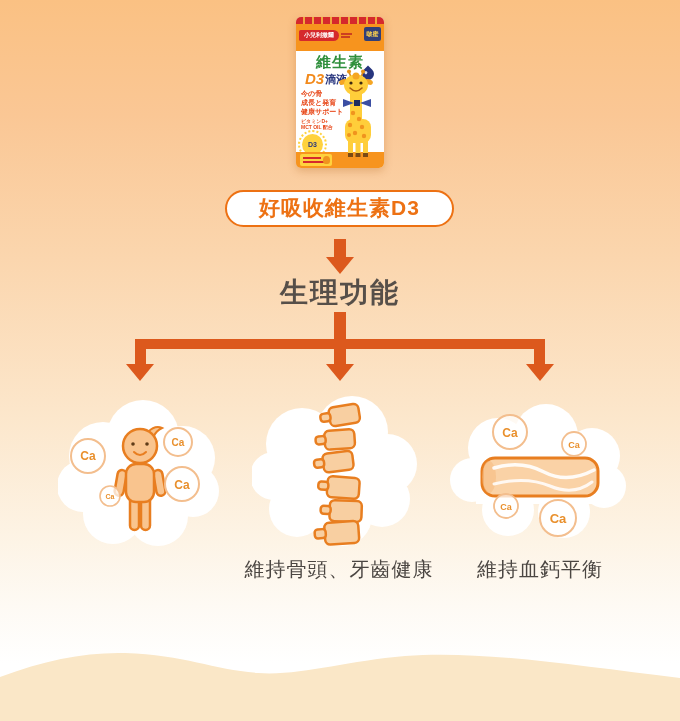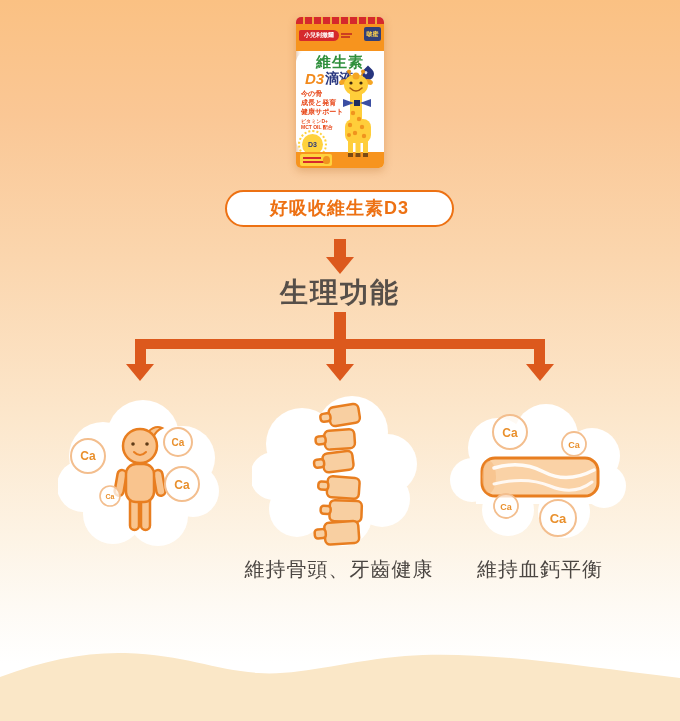--- a/index.html
+++ b/index.html
@@ -13,42 +13,42 @@
     box-shadow:0 3px 8px rgba(170,85,10,.28), inset 4px 0 5px -3px rgba(180,85,0,.45);}
   .pb-top{left:0;top:0;width:88px;height:7px;
     background:repeating-linear-gradient(90deg,#d5292c 0 7px,#f0a83c 7px 9px);}
   .pb-band{left:0;top:7px;width:88px;height:27px;background:#f7941e;}
   .pb-ribbon{left:3px;top:13px;width:40px;height:11px;background:#d5292c;border-radius:2px 6px 6px 2px;
     color:#fff;font-size:6px;font-weight:bold;line-height:11px;text-align:center;letter-spacing:0;}
   .pb-ribbon-tail{left:45px;top:16px;width:11px;height:2px;background:#c22a20;opacity:.8;}
   .pb-ribbon-tail2{left:45px;top:19px;width:9px;height:2px;background:#c22a20;opacity:.8;}
   .pb-logo{right:3px;top:10px;width:17px;height:14px;background:#313f78;border-radius:2px;
     color:#ffd34d;font-size:6px;font-weight:bold;line-height:14px;text-align:center;}
-  .pb-white{left:0;top:34px;width:88px;height:101px;background:#fff;border-radius:12px;}
+  .pb-white{left:0;top:34px;width:88px;height:101px;background:#fff;}
   .pb-title1{left:0;top:2px;width:88px;text-align:center;color:#2f8f3c;font-size:15px;font-weight:800;letter-spacing:1px;}
   .pb-title2{left:9px;top:19px;color:#f28a1c;font-size:15px;font-weight:800;font-style:italic;}
-  .pb-title2 .suffix{color:#27357e;font-size:14px;font-style:normal;vertical-align:1px;margin-left:1px;}
+  .pb-title2 .suffix{color:#27357e;font-size:11px;font-style:normal;vertical-align:1px;margin-left:1px;}
   .pb-drop{left:66px;top:17px;width:12px;height:12px;background:#27357e;border-radius:0 50% 50% 50%;transform:rotate(45deg);}
   .pb-drop::after{content:"";position:absolute;left:2px;top:5px;width:3px;height:3px;border-radius:50%;background:#fff;opacity:.85;}
   .pb-claims{left:5px;top:38px;color:#e8481a;font-size:7px;font-weight:800;line-height:9px;}
   .pb-sub{left:5px;top:67px;color:#e8481a;font-size:5px;font-weight:700;line-height:6px;}
   .sun{left:6px;top:83px;width:21px;height:21px;border-radius:50%;background:#ffd23e;
     color:#27357e;font-size:7px;font-weight:800;text-align:center;line-height:21px;}
   .sun::before{content:"";position:absolute;inset:-4px;border:2px dotted #ffd23e;border-radius:50%;}
   .pb-bottom{left:0;top:135px;width:88px;height:16px;background:#f7941e;}
   .pb-ybadge{left:4px;top:137px;width:32px;height:12px;background:#ffd23e;border-radius:2px;}
   .pb-ybadge .ln{position:absolute;left:3px;height:2px;background:#d5292c;}
   .pb-ybadge .l1{top:3px;width:18px;}
   .pb-ybadge .l2{top:7px;width:22px;}
   .pb-ybadge .paw{position:absolute;right:2px;top:2px;width:7px;height:8px;border-radius:50% 50% 40% 40%;background:#f0941e;}
   .pb-giraffe{left:38px;top:52px;width:46px;height:99px;}
 
   
   .pill{left:225px;top:190px;width:229px;height:37px;background:#fff;border:2.5px solid #ed7113;border-radius:20px;
-    box-sizing:border-box;color:#ed7113;font-size:18px;font-weight:700;text-align:center;line-height:32px;letter-spacing:1px;}
+    box-sizing:border-box;color:#ed7113;font-size:21px;font-weight:700;text-align:center;line-height:32px;letter-spacing:1px;}
   .shaft{background:#dc591d;}
   .tri{width:0;height:0;border-left:14px solid transparent;border-right:14px solid transparent;border-top:17px solid #dc591d;}
   .node-label{left:0;top:274px;width:680px;text-align:center;color:#564f49;font-size:28px;font-weight:600;letter-spacing:2px;}
   .caption{top:556px;text-align:center;color:#4b4642;font-size:20px;font-weight:500;letter-spacing:1px;}
 
   .wave{left:0;bottom:0;width:680px;height:101px;}
 </style>
 </head>
 <body>
 

